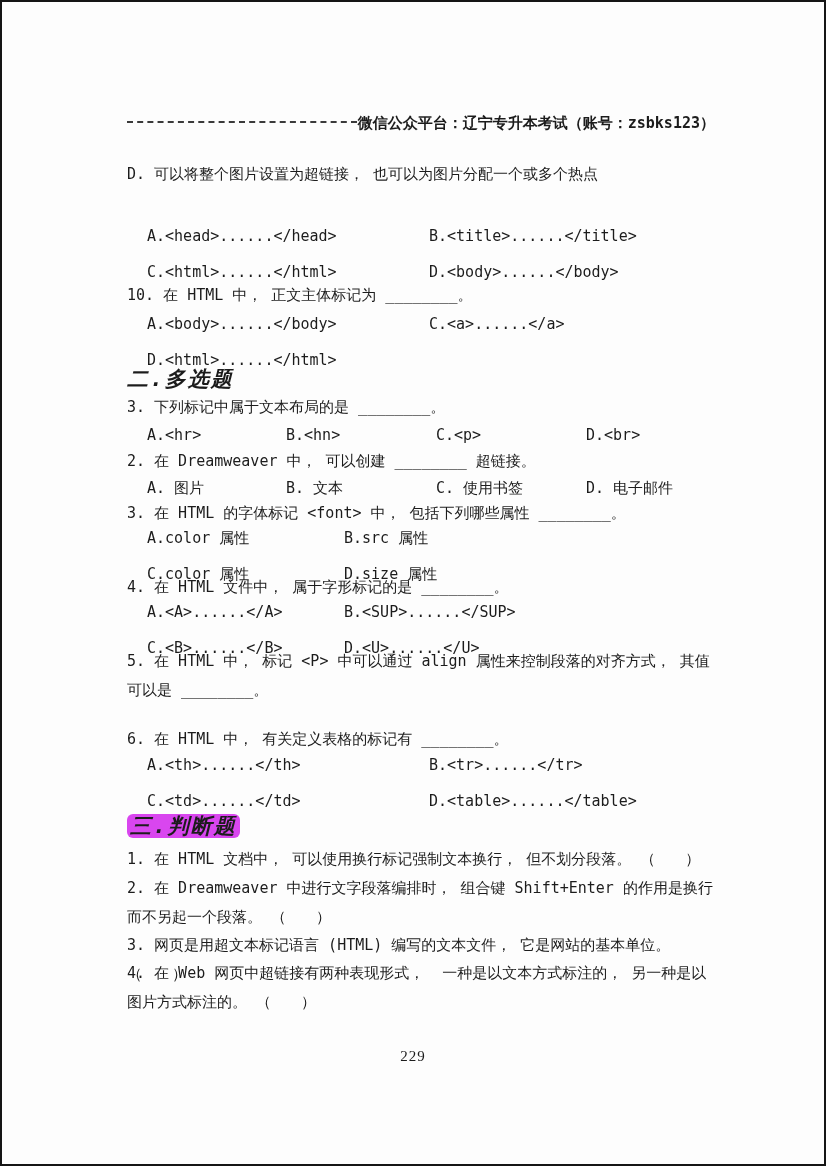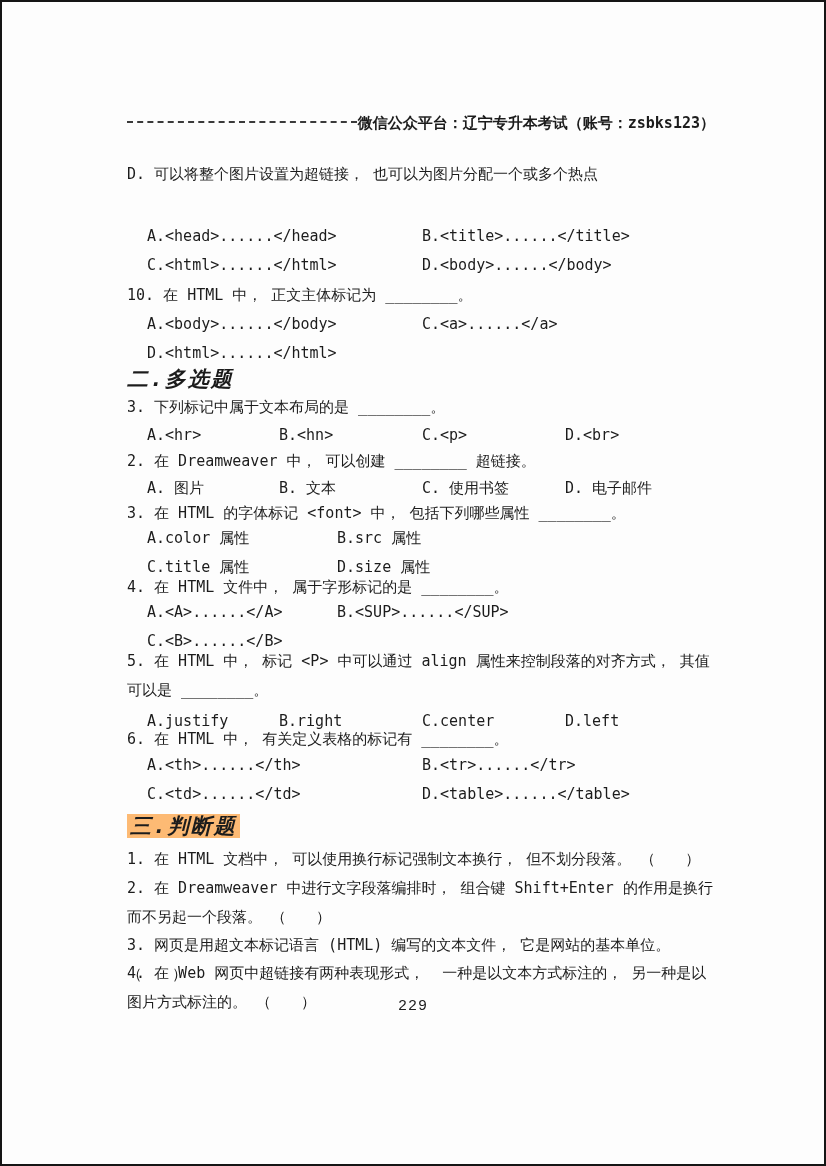--- a/index.html
+++ b/index.html
@@ -24,33 +24,33 @@
     display:flex; align-items:baseline;
     font-size:15px; font-weight:bold;
   }
   .dash {
     flex:1; height:1px;
     border-bottom:2px dashed #3a3a3a;
     transform:translateY(-5px);
     margin-right:1px;
   }
   .header-text { white-space:nowrap; }
-  .opts { padding-left:20px; box-sizing:border-box; }
+  .opts { padding-left:20px; box-sizing:border-box;gap:7px; }
   .grid4 { display:grid; grid-template-columns:132px 143px 143px 1fr; }
   .grid2w { display:grid; grid-template-columns:275px 1fr; }
   .grid2n { display:grid; grid-template-columns:190px 1fr; }
   .sec-title {
     font-weight:bold; font-style:italic;
     font-size:21px; letter-spacing:2px;
   }
-  .hl { background:#fdba74; padding:0 3px; }
+  .hl { background:#d946ef; padding:0 3px;border-radius:6px; }
   .footer {
-    position:absolute; left:0; top:996px; width:100%;
+    position:absolute; left:0; top:1046px; width:100%;
     text-align:center; font-size:15px;
-    font-family:Liberation Mono, monospace;
+    font-family:Liberation Serif, serif;
     letter-spacing:1px;
   }
 </style>
 </head>
 <body>
 
 <div class="page">
 
   <div class="header-row">
     <span class="dash"></span>
@@ -88,38 +88,33 @@
     <span>A. 图片</span>
     <span>B. 文本</span>
     <span>C. 使用书签</span>
     <span>D. 电子邮件</span>
   </div>
 
   <div class="block" style="top:497px">3. 在 HTML 的字体标记 &lt;font&gt; 中， 包括下列哪些属性 ________。</div>
   <div class="block opts grid2n" style="top:522px">
     <span>A.color 属性</span>
     <span>B.src 属性</span>
-    <span>C.title 属性</span>
+    <span>C.color 属性</span>
     <span>D.size 属性</span>
   </div>
 
   <div class="block" style="top:571px">4. 在 HTML 文件中， 属于字形标记的是 ________。</div>
   <div class="block opts grid2n" style="top:596px">
     <span>A.&lt;A&gt;......&lt;/A&gt;</span>
     <span>B.&lt;SUP&gt;......&lt;/SUP&gt;</span>
     <span>C.&lt;B&gt;......&lt;/B&gt;</span>
+    <span>D.&lt;U&gt;......&lt;/U&gt;</span>
   </div>
 
   <div class="block" style="top:645px">5. 在 HTML 中， 标记 &lt;P&gt; 中可以通过 align 属性来控制段落的对齐方式， 其值可以是 ________。</div>
-  <div class="block opts grid4" style="top:705px">
-    <span>A.justify</span>
-    <span>B.right</span>
-    <span>C.center</span>
-    <span>D.left</span>
-  </div>
 
   <div class="block" style="top:723px">6. 在 HTML 中， 有关定义表格的标记有 ________。</div>
   <div class="block opts grid2w" style="top:749px">
     <span>A.&lt;th&gt;......&lt;/th&gt;</span>
     <span>B.&lt;tr&gt;......&lt;/tr&gt;</span>
     <span>C.&lt;td&gt;......&lt;/td&gt;</span>
     <span>D.&lt;table&gt;......&lt;/table&gt;</span>
   </div>
 
   <div class="block sec-title" style="top:810px"><span class="hl">三.判断题</span></div>

